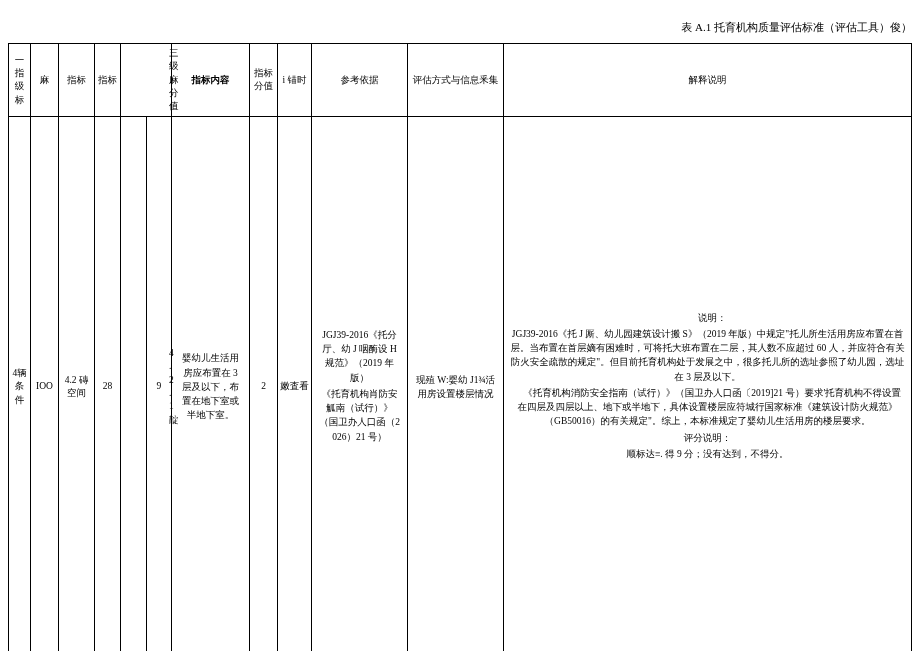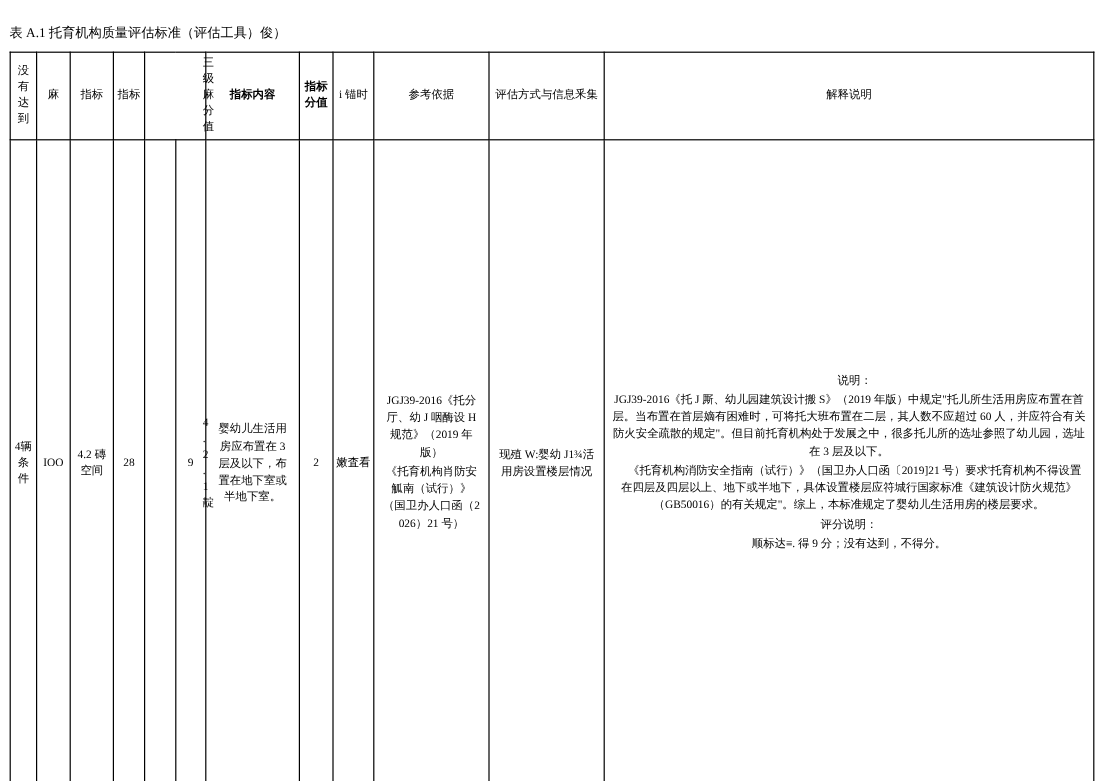--- a/index.html
+++ b/index.html
@@ -10,21 +10,21 @@
     body {
       font-family: "SimSun", "宋体", serif;
       background: #ffffff;
       width: 920px;
       height: 651px;
       padding: 20px 8px;
       font-size: 10px;
       color: #000;
     }
     .title {
-      text-align: left;
+      text-align: right;
       font-size: 11px;
       margin-bottom: 8px;
       font-weight: normal;
     }
     table {
       border-collapse: collapse;
       width: 100%;
       table-layout: fixed;
     }
     th, td {
@@ -41,21 +41,21 @@
     th {
       height: 40px;
     }
     .col-l1 { width: 22px; }
     .col-l1v { width: 28px; }
     .col-l2 { width: 36px; }
     .col-l2v { width: 26px; }
     .col-l3 { width: 32px; padding-left: 48px; }
     .col-l3v { width: 32px; }
     .col-content { width: 78px; font-weight: bold; }
-    .col-itemv { width: 28px; font-weight: bold; }
+    .col-itemv { width: 28px; }
     .col-time { width: 34px; }
     .col-ref { width: 96px; text-align: center; }
     .col-method { width: 96px; }
     .col-explain { width: auto; font-family: Liberation Serif, serif; }
     .left-align {
       text-align: center;
       vertical-align: middle;
       padding: 6px 6px;
       line-height: 1.5;
     }
@@ -71,21 +71,21 @@
     }
   </style>
 </head>
 <body>
 
 <div class="title">表 A.1 托育机构质量评估标准（评估工具）俊）</div>
 
 <table>
   <thead>
     <tr>
-      <th class="col-l1">没有达到</th>
+      <th class="col-l1">一指级标</th>
       <th class="col-l1v">麻</th>
       <th class="col-l2">指标</th>
       <th class="col-l2v">指标</th>
       <th class="col-l3" colspan="2">三级麻分值</th>
       <th class="col-content">指标内容</th>
       <th class="col-itemv">指标分值</th>
       <th class="col-time">i 锚时</th>
       <th class="col-ref">参考依据</th>
       <th class="col-method">评估方式与信息釆集</th>
       <th class="col-explain">解释说明</th>

